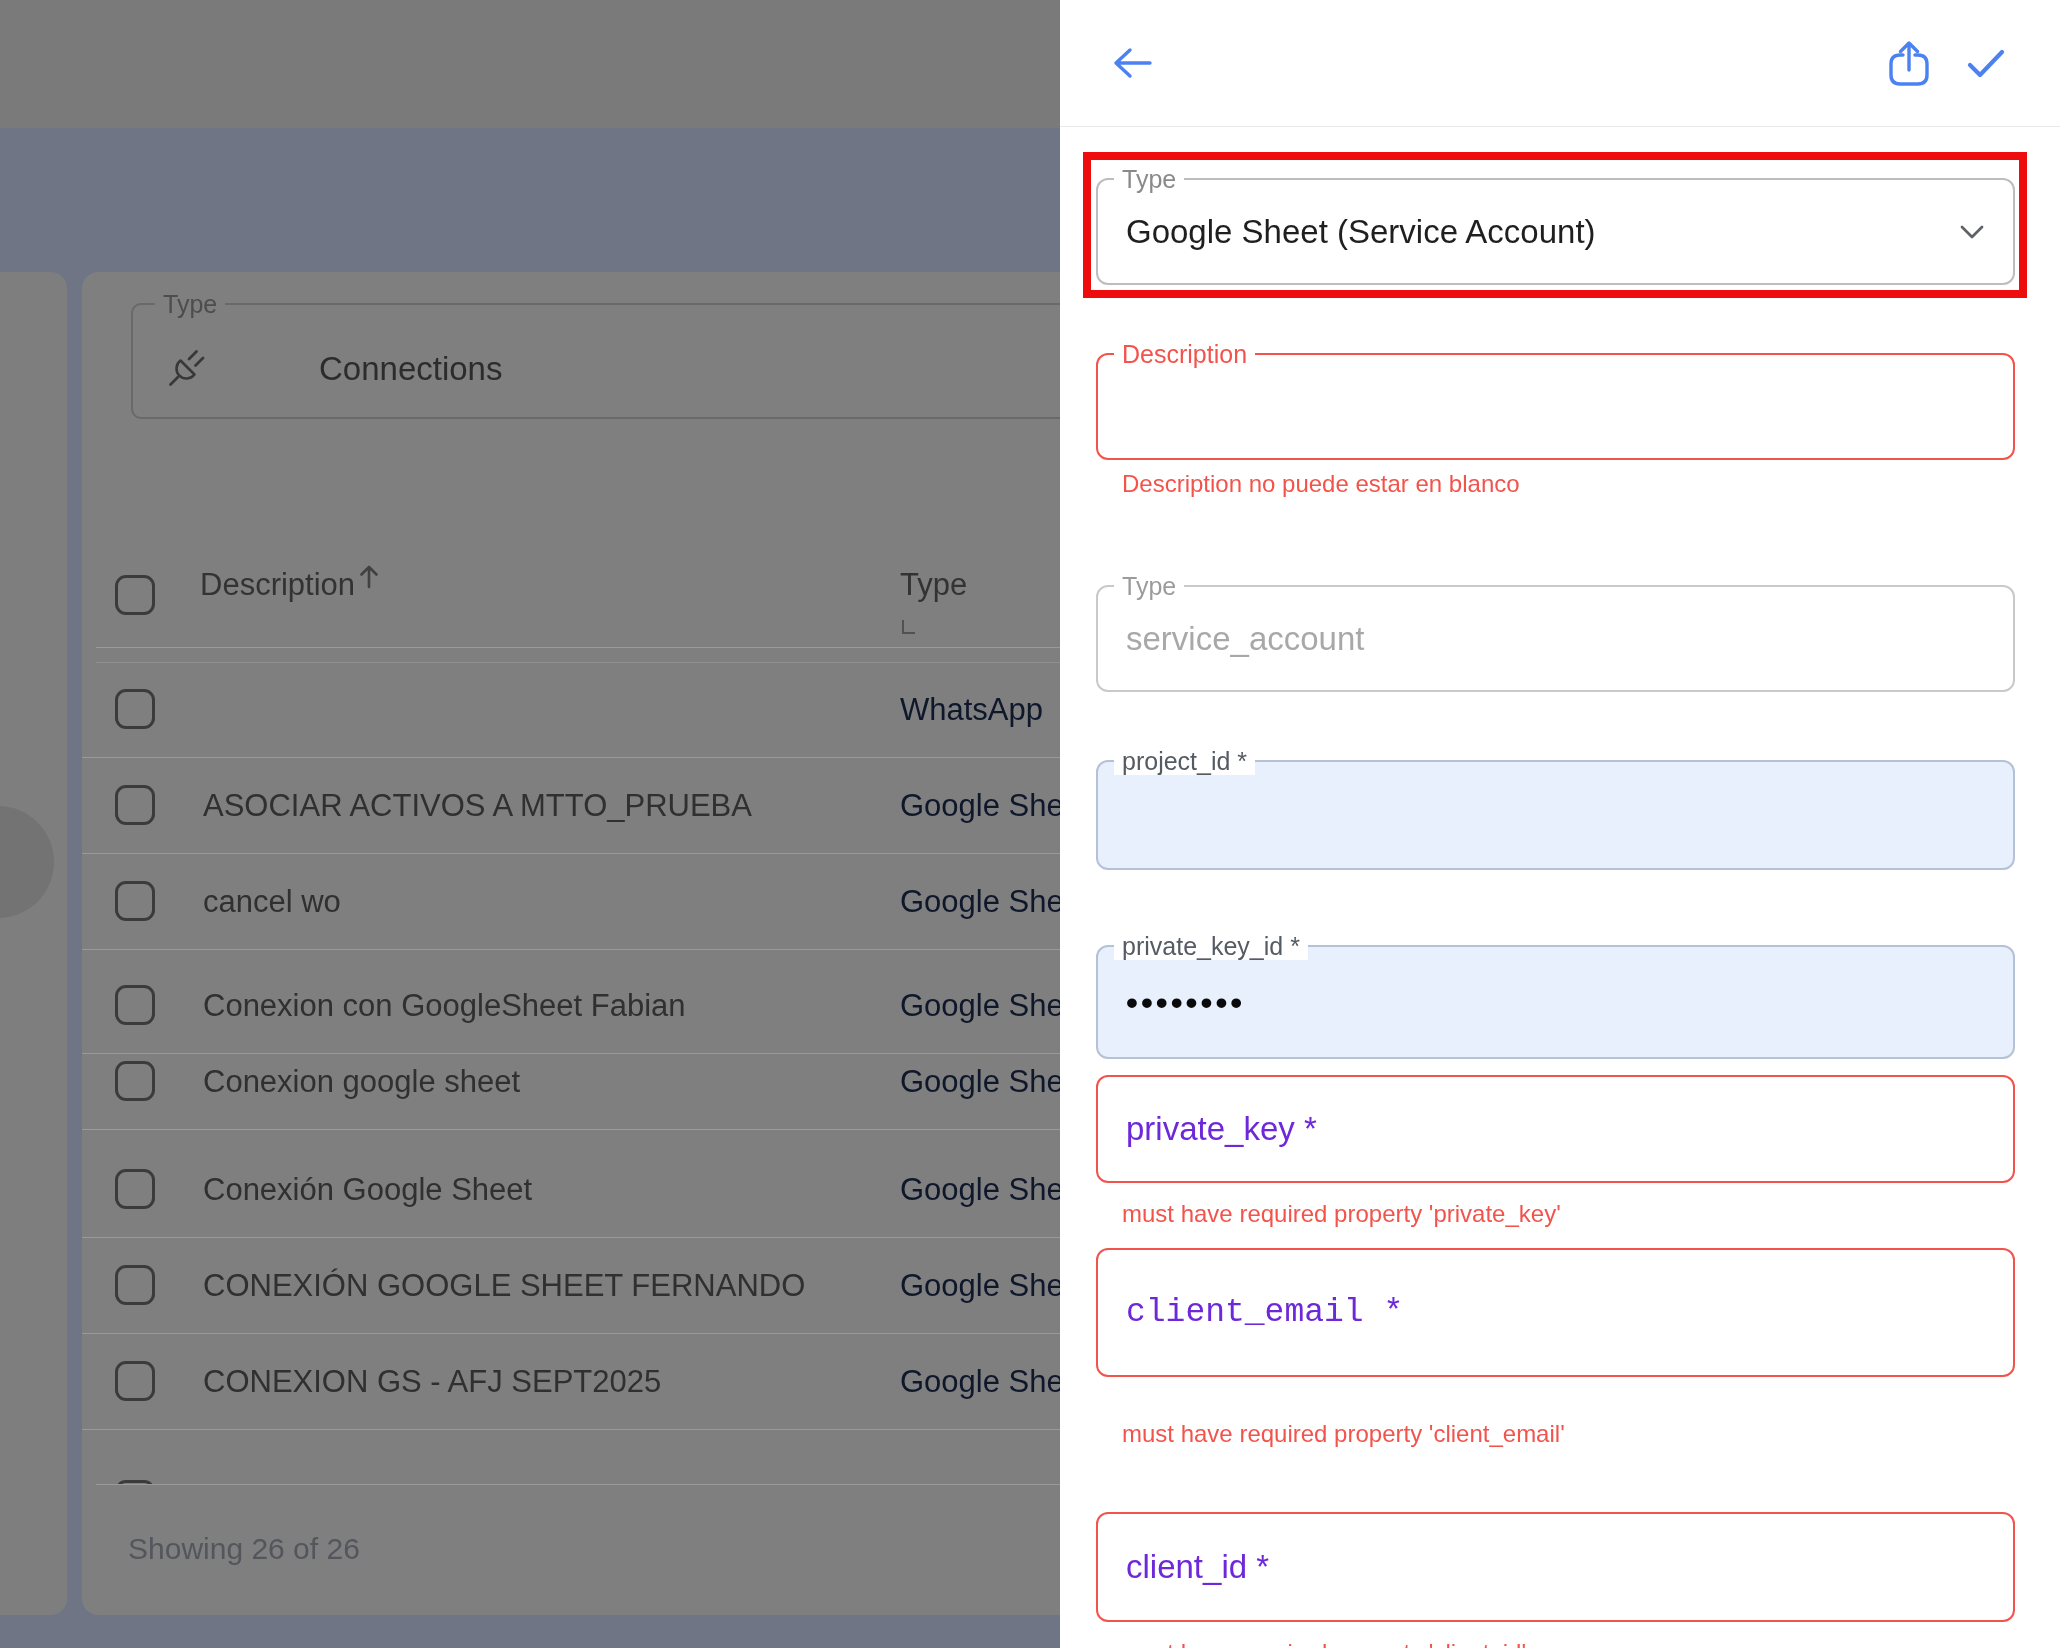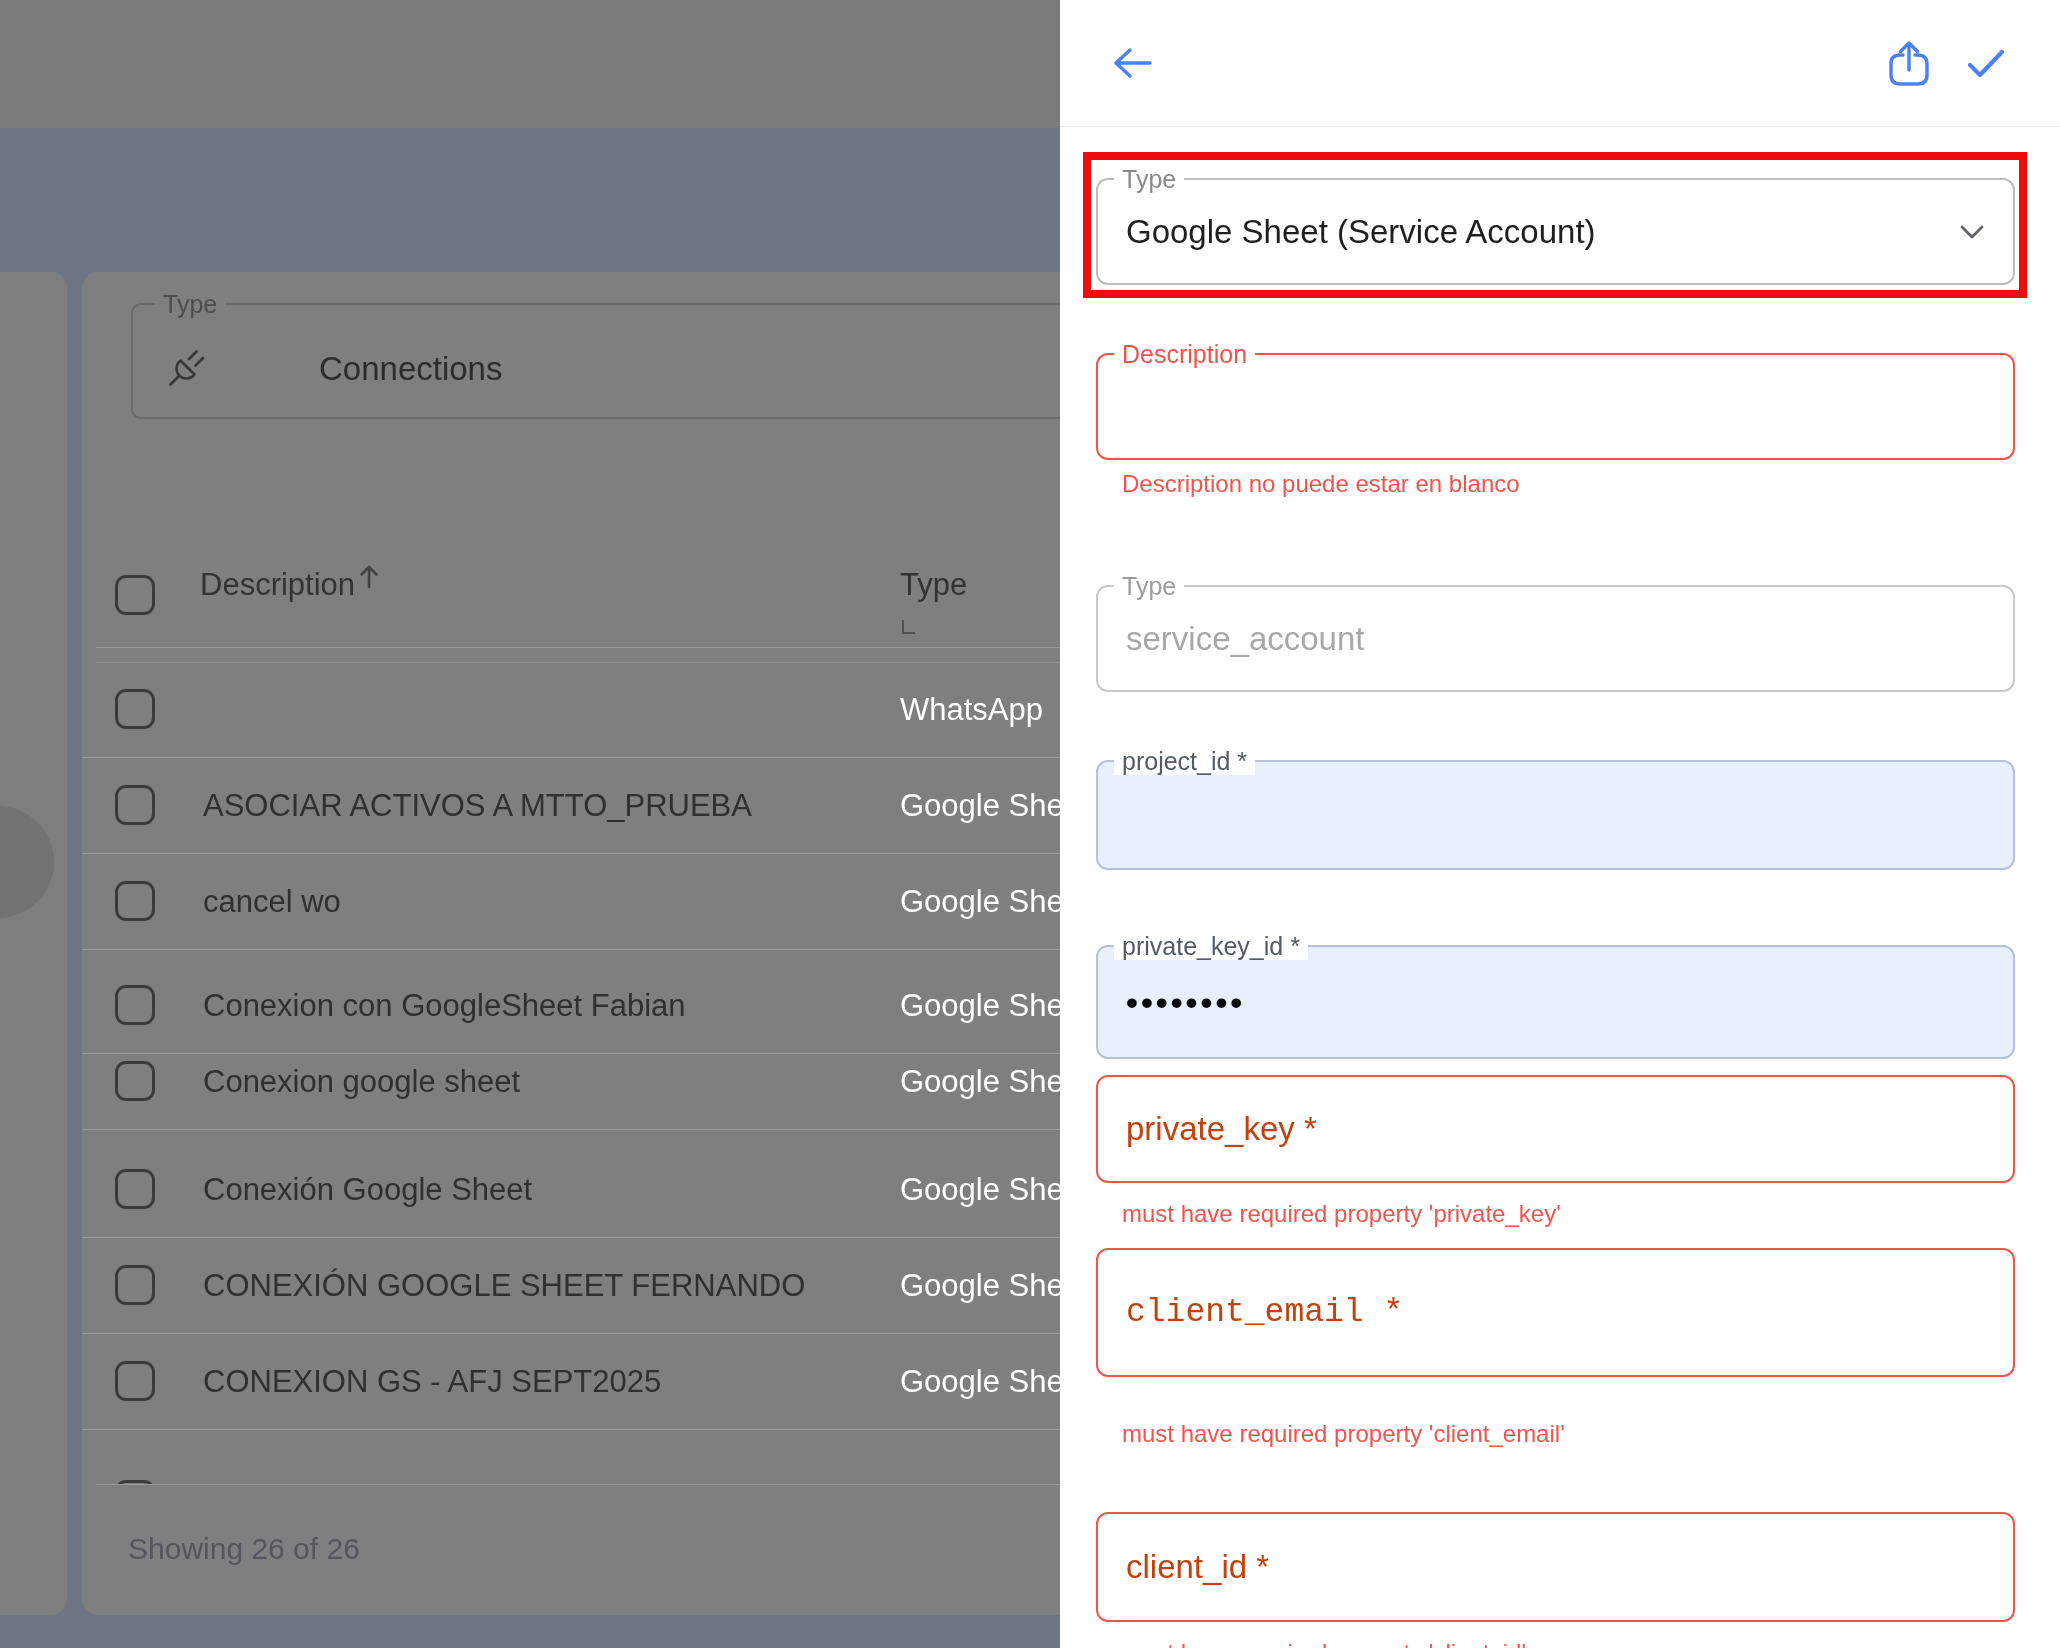--- a/index.html
+++ b/index.html
@@ -28,21 +28,21 @@
   #hdr-sort{left:276px;top:292px;width:22px;height:26px;}
   #hdr-type{left:818px;top:295px;font-size:31px;font-weight:500;color:#333;line-height:36px;}
   #hdr-resize{left:820px;top:348px;width:13px;height:14px;border-left:2.5px solid #515151;border-bottom:2.5px solid #515151;box-sizing:border-box;}
   .hline{left:14px;width:1086px;height:1px;background:#9a9a9a;}
 
   
   #rows-viewport{left:0;top:390px;width:1100px;height:822px;overflow:hidden;}
   .trow{position:absolute;left:0;width:1100px;height:96px;border-bottom:1px solid #9a9a9a;box-sizing:border-box;}
   .trow .cb{position:absolute;left:33px;top:27px;}
   .trow .desc{position:absolute;left:121px;top:0;height:95px;display:flex;align-items:center;font-size:31px;color:#303030;white-space:nowrap;}
-  .trow .rtype{position:absolute;left:818px;top:0;height:95px;display:flex;align-items:center;font-size:31px;color:#ffffff;white-space:nowrap;}
+  .trow .rtype{position:absolute;left:818px;top:0;height:95px;display:flex;align-items:center;font-size:31px;color:#0f172a;white-space:nowrap;}
 
   #footer-text{left:46px;top:1258px;font-size:30px;color:#53565c;line-height:38px;}
 
   
   #panel{left:1060px;top:0;width:1000px;height:1648px;background:#ffffff;}
   #panel-header{left:0;top:0;width:1000px;height:127px;border-bottom:1px solid #e9e9e9;box-sizing:border-box;background:#fff;}
   .hicon{cursor:pointer;}
 
   .field{position:absolute;left:36px;width:919px;box-sizing:border-box;border-radius:12px;background:#fff;}
   .field .notch{position:absolute;left:16px;top:-15px;padding:0 8px;background:#fff;font-size:25px;line-height:28px;color:#8f8f8f;white-space:nowrap;}
@@ -62,21 +62,21 @@
   #f-svc .notch{color:#9c9c9c;}
   #f-svc .val{color:#a8a8a8;}
 
   .autofill{background:#e8f0fe !important;border:2px solid #b5c1d6 !important;margin-top:13px;}
   .autofill .notch{color:#555b63;}
   #f-proj{top:747px;height:110px;}
   #f-pkid{top:932px;height:114px;}
   #f-pkid .val{font-size:34px;letter-spacing:3px;color:#0a0a0a;font-weight:700;}
 
   .errfield{border:2.5px solid #f2544c !important;}
-  .errfield .inlabel{position:absolute;left:28px;top:0;bottom:0;display:flex;align-items:center;font-size:33px;color:#c2410c;white-space:nowrap;}
+  .errfield .inlabel{position:absolute;left:28px;top:0;bottom:0;display:flex;align-items:center;font-size:33px;color:#6d28d9;white-space:nowrap;}
   #f-pk{top:1075px;height:108px;}
   #f-ce{top:1248px;height:129px;font-family:Liberation Mono, monospace;}
   #f-cid{top:1512px;height:110px;}
 </style>
 </head>
 <body>
 
 <div id="left-region" class="abs">
   <div id="left-topbar" class="abs"></div>
   <div id="left-sliver" class="abs"></div>

